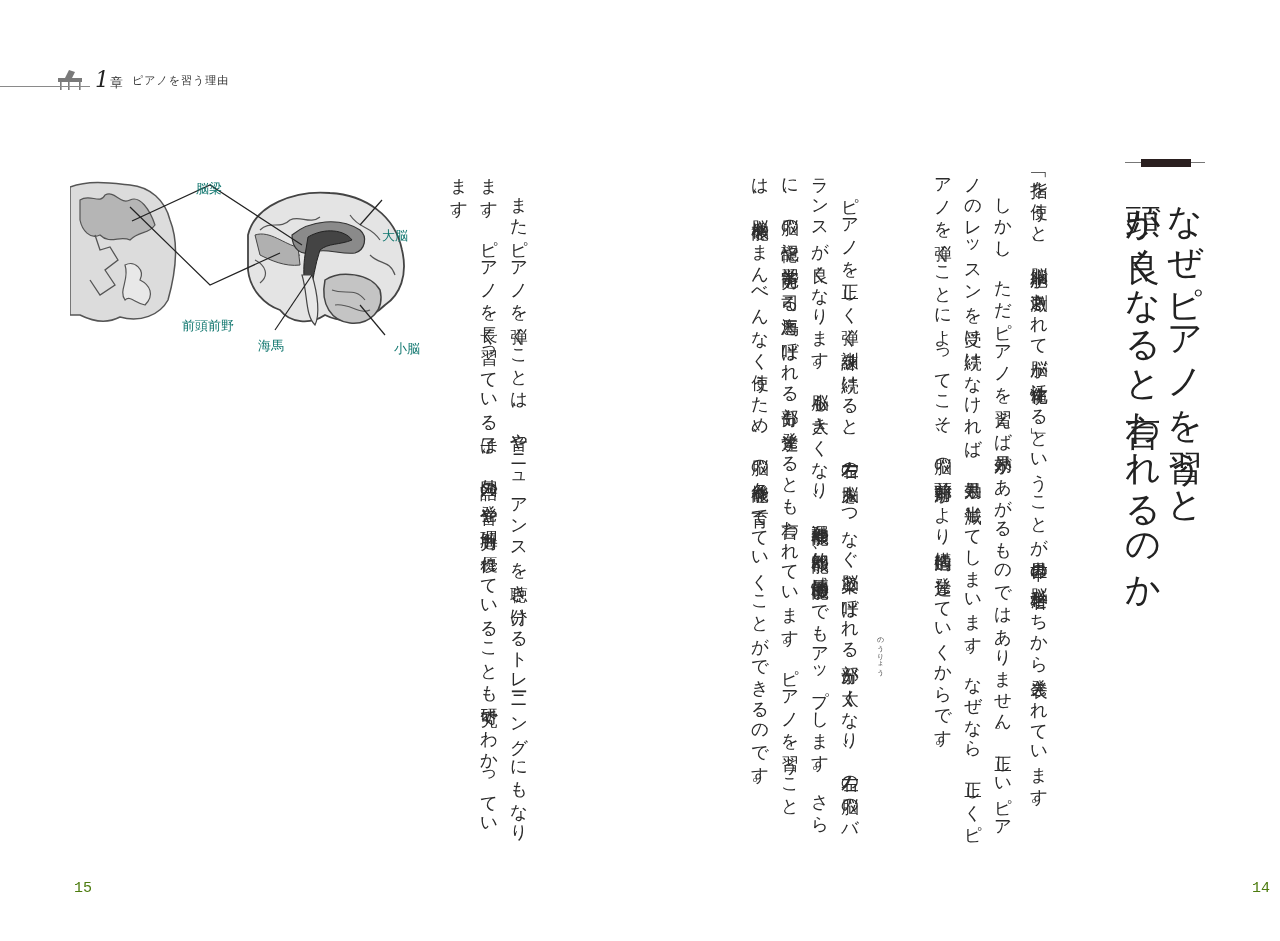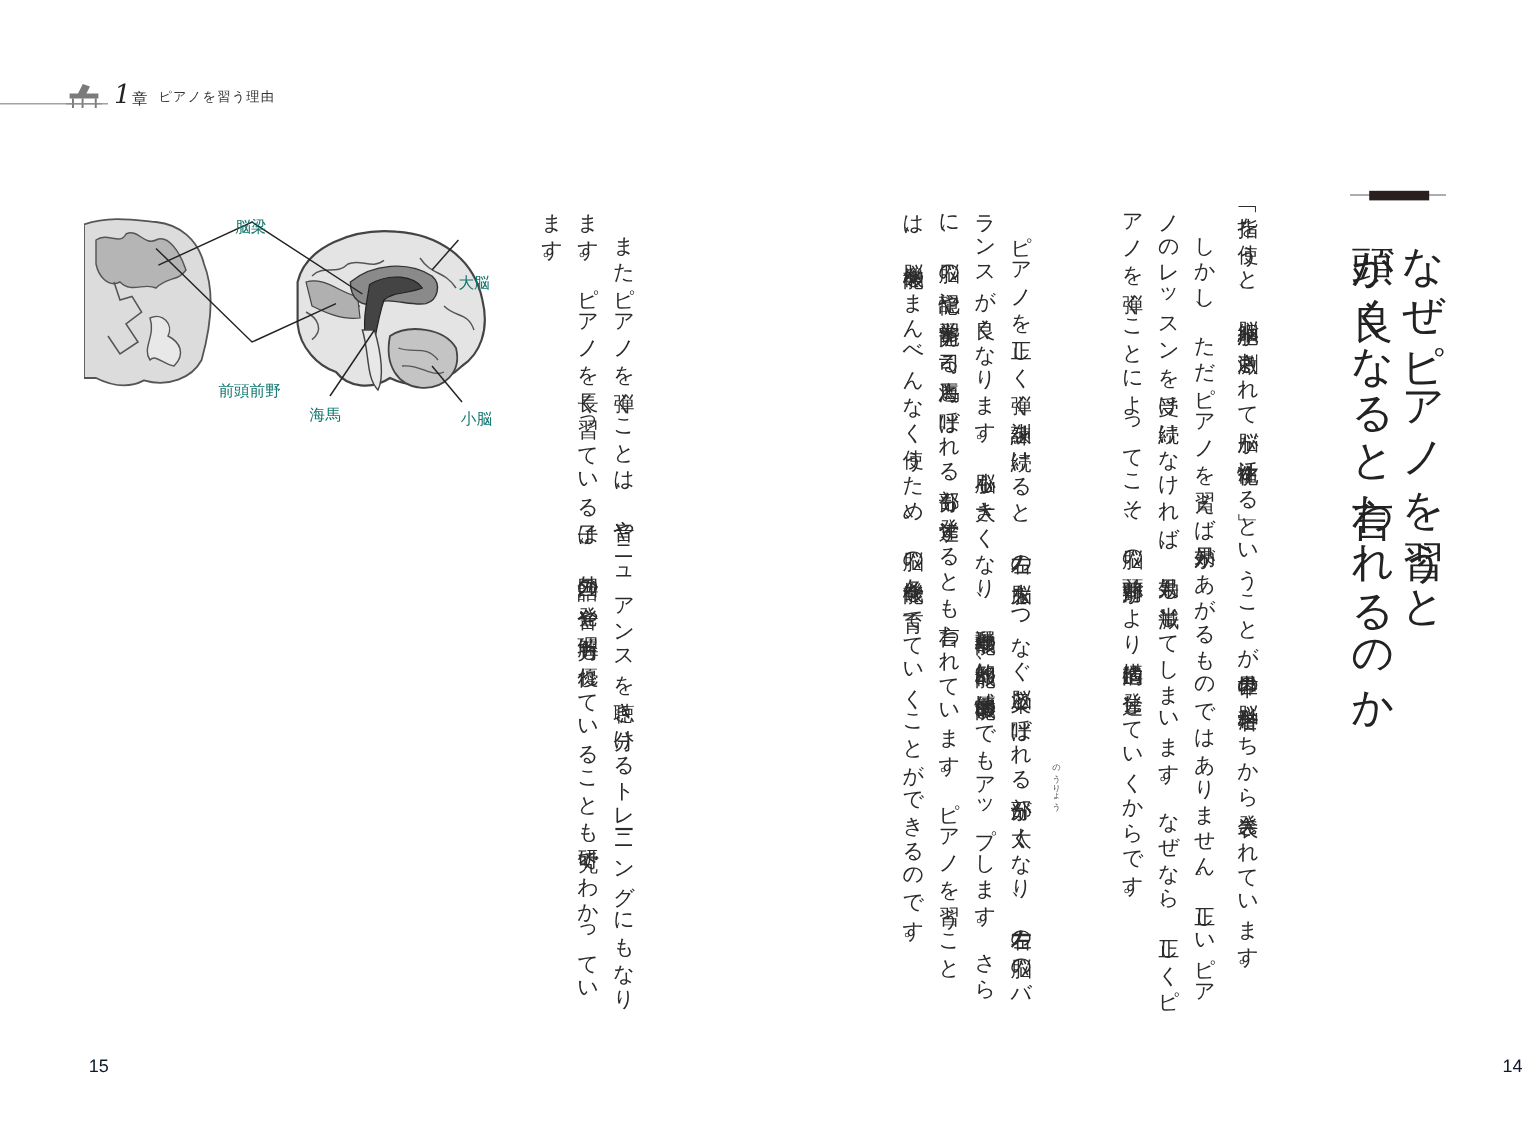--- a/index.html
+++ b/index.html
@@ -34,21 +34,21 @@
     line-height: 42px; letter-spacing: 1px; color: #222; height: 460px;
   }
 
   
   .ruby { position: absolute; font-size: 7px; writing-mode: vertical-rl; text-orientation: upright; color: #444; font-family: "DejaVu Sans", sans-serif; line-height: 8px; }
 
   
   .figure { position: absolute; left: 70px; top: 175px; width: 360px; height: 190px; }
   .fig-label { position: absolute; font-family: "DejaVu Sans", "Liberation Sans", sans-serif; font-size: 13px; color: #0f766e; }
 
-  .folio { position: absolute; top: 880px; font-family: Liberation Sans, sans-serif; font-size: 15px; color: #0f172a; }
+  .folio { position: absolute; top: 880px; font-family: Liberation Mono, monospace; font-size: 15px; color: #4d7c0f; }
 </style>
 </head>
 <body>
 
 <div class="spread">
 
   <div class="run-header">
     <div class="rule"></div>
     <svg class="piano" viewBox="0 0 30 24">
       <path d="M3 10 L10 10 L14 2 L20 4 L17 10 L27 10 L27 14 L3 14 Z" fill="#7a7a7a"></path>
@@ -94,20 +94,20 @@
       <polyline points="62,46 140,10 232,70" fill="none" stroke="#222" stroke-width="1.2"></polyline>
       <polyline points="60,32 140,110 210,78" fill="none" stroke="#222" stroke-width="1.2"></polyline>
       <line x1="312" y1="25" x2="290" y2="50" stroke="#222" stroke-width="1.2"></line>
       <line x1="242" y1="100" x2="205" y2="155" stroke="#222" stroke-width="1.2"></line>
       <line x1="290" y1="130" x2="315" y2="160" stroke="#222" stroke-width="1.2"></line>
     </svg>
     <span class="fig-label" style="left:126px; top:5px;">脳梁</span>
     <span class="fig-label" style="left:312px; top:12px;margin-top:40px;">大脳</span>
     <span class="fig-label" style="left:112px; top:120px;margin-top:22px;">前頭前野</span>
     <span class="fig-label" style="left:188px; top:162px;font-family:Liberation Serif, serif;">海馬</span>
-    <span class="fig-label" style="left:314px; top:165px;">小脳</span>
+    <span class="fig-label" style="left:324px; top:165px;">小脳</span>
   </div>
 
   <div class="vcol para" style="left:444px; top:166px; height:680px;">　またピアノを弾くことは、音やニュアンスを聴き分けるトレーニングにもなります。ピアノを長く習っている子は、外国語の発音や理解力も優れていることも研究でわかっています。</div>
 
   <div class="folio" style="left:74px;">15</div>
   <div class="folio" style="left:1252px;">14</div>
 </div>
 
 </body></html>

